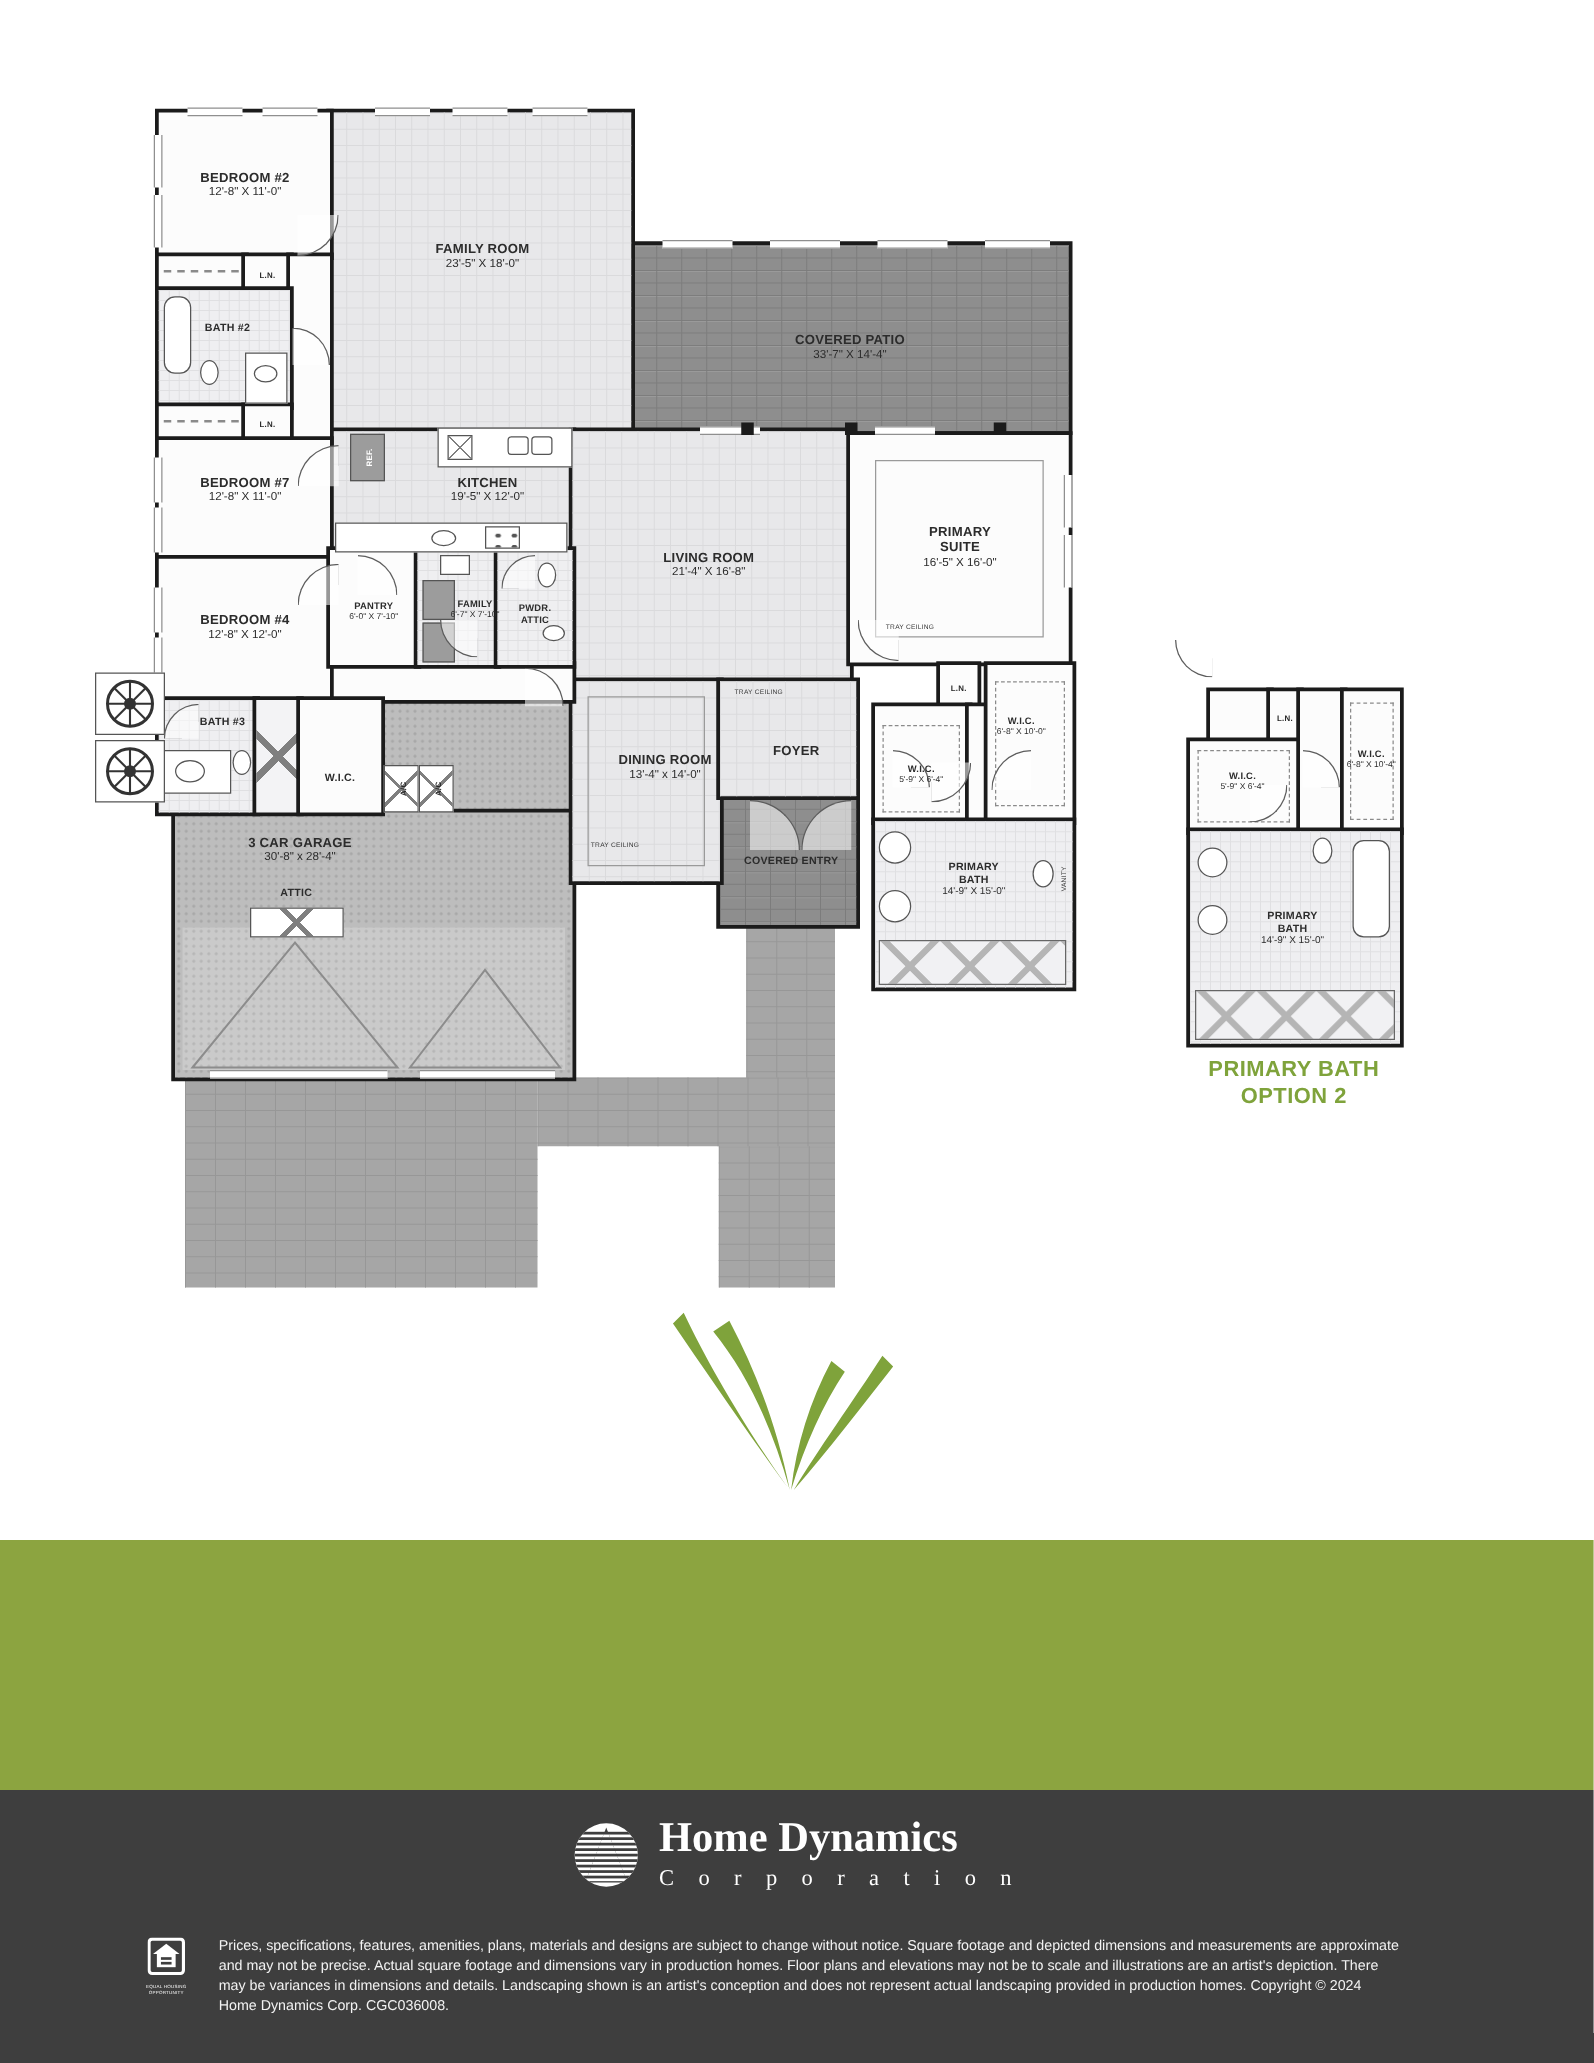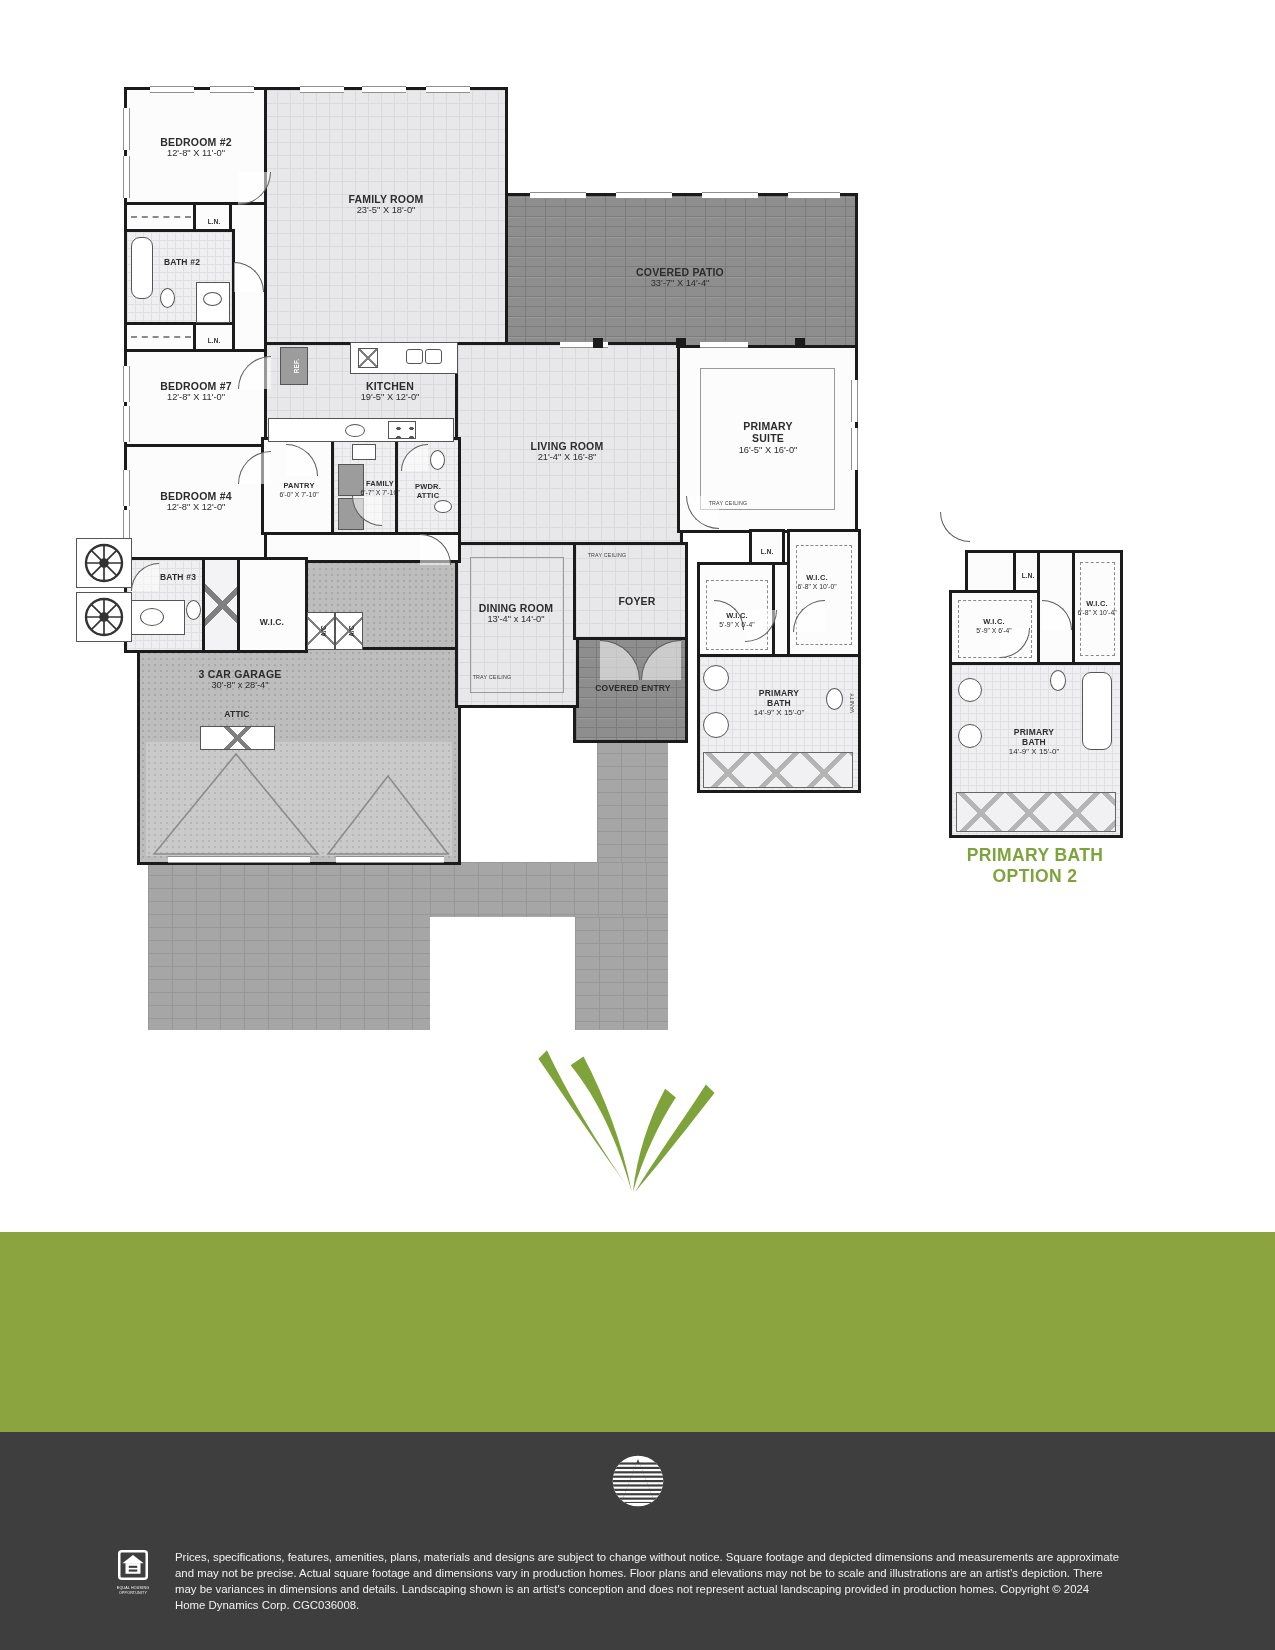--- a/index.html
+++ b/index.html
@@ -304,21 +304,21 @@
     </div>
   <div class="rl" style="left:240px;top:680px">
       <div class="rn">3 CAR GARAGE</div>
       <div class="rd">30'-8" x 28'-4"</div>
     </div>
   <div class="rl t8" style="left:237px;top:714px">
       <div class="rn">ATTIC</div>
     </div>
   <div class="rl vert t6" style="left:321px;top:631px"><span>A/C</span></div>
   <div class="rl vert t6" style="left:349px;top:631px"><span>A/C</span></div>
-  <div class="rl" style="left:516px;top:614px">
+  <div class="rl" style="left:532px;top:614px">
       <div class="rn">DINING ROOM</div>
       <div class="rd">13'-4" x 14'-0"</div>
     </div>
   <div class="rl t5" style="left:492px;top:674px"><span>TRAY CEILING</span></div>
   <div class="rl" style="left:637px;top:601px">
       <div class="rn">FOYER</div>
     </div>
   <div class="rl t5" style="left:607px;top:552px"><span>TRAY CEILING</span></div>
   <div class="rl t8" style="left:633px;top:688px">
       <div class="rn">COVERED ENTRY</div>
@@ -403,20 +403,24 @@
             <rect y="23" width="64" height="2.6"></rect>
             <rect y="28.2" width="64" height="2.6"></rect>
             <rect y="33.4" width="64" height="2.6"></rect>
             <rect y="38.6" width="64" height="2.6"></rect>
             <rect y="43.8" width="64" height="2.6"></rect>
             <rect y="49" width="64" height="2.6"></rect>
             <rect y="54.2" width="64" height="2.6"></rect>
         </g>
       </g>
     </svg>
+    <div class="brand-text">
+      <div class="brand-name">Home Dynamics</div>
+      <div class="brand-sub">C o r p o r a t i o n</div>
+    </div>
   </div>
   <div class="legal">
     <div class="eh">
       <svg width="30" height="30" viewBox="0 0 24 24">
         <rect x="1" y="1" width="22" height="22" rx="2" fill="none" stroke="#fff" stroke-width="2"></rect>
         <path d="M12 4 L20.5 10.5 H3.5 Z" fill="#fff"></path>
         <rect x="6" y="10.5" width="12" height="8.5" fill="#fff"></rect>
         <rect x="8.6" y="12.6" width="6.8" height="1.7" fill="var(--dark)"></rect>
         <rect x="8.6" y="15.6" width="6.8" height="1.7" fill="var(--dark)"></rect>
       </svg>

